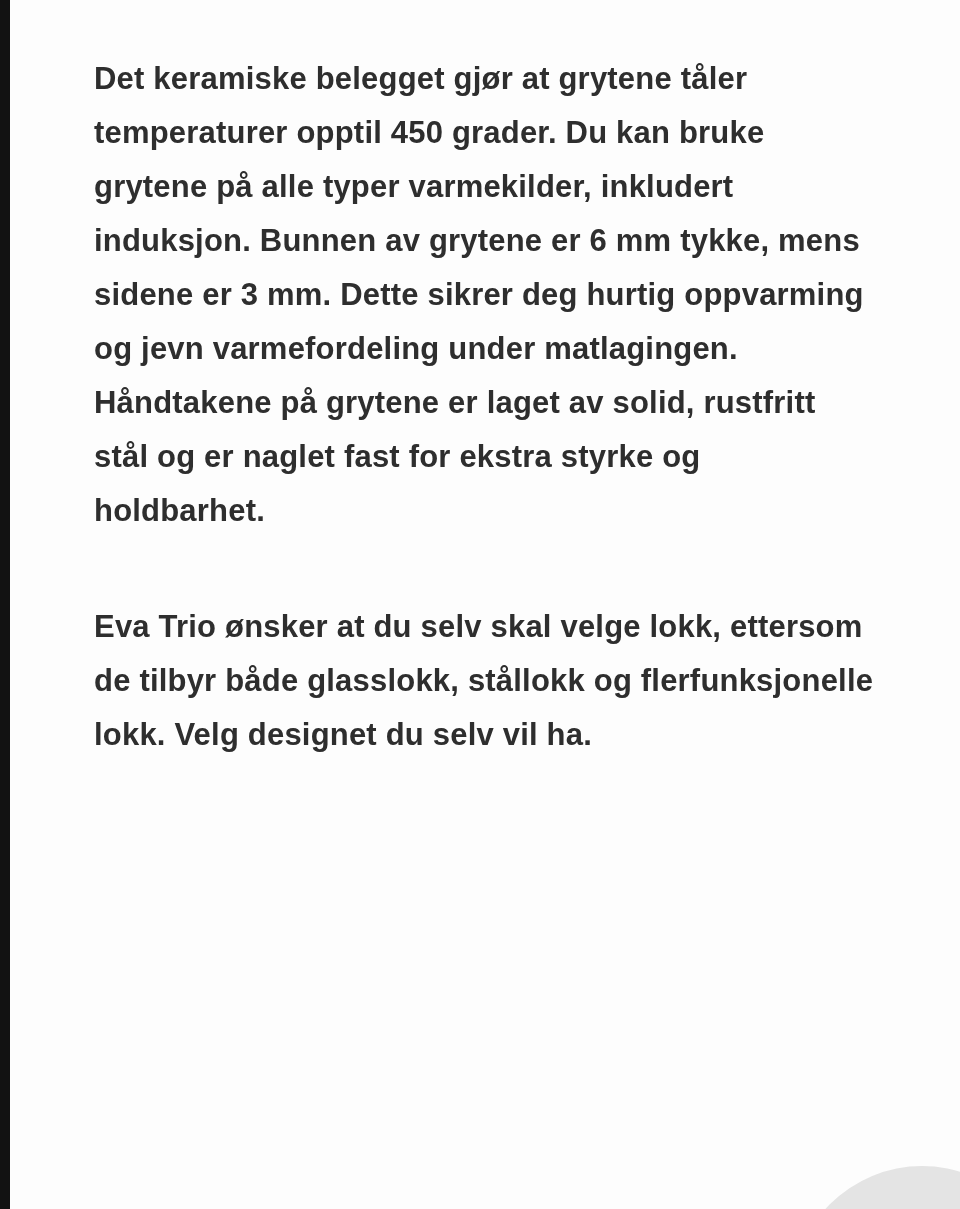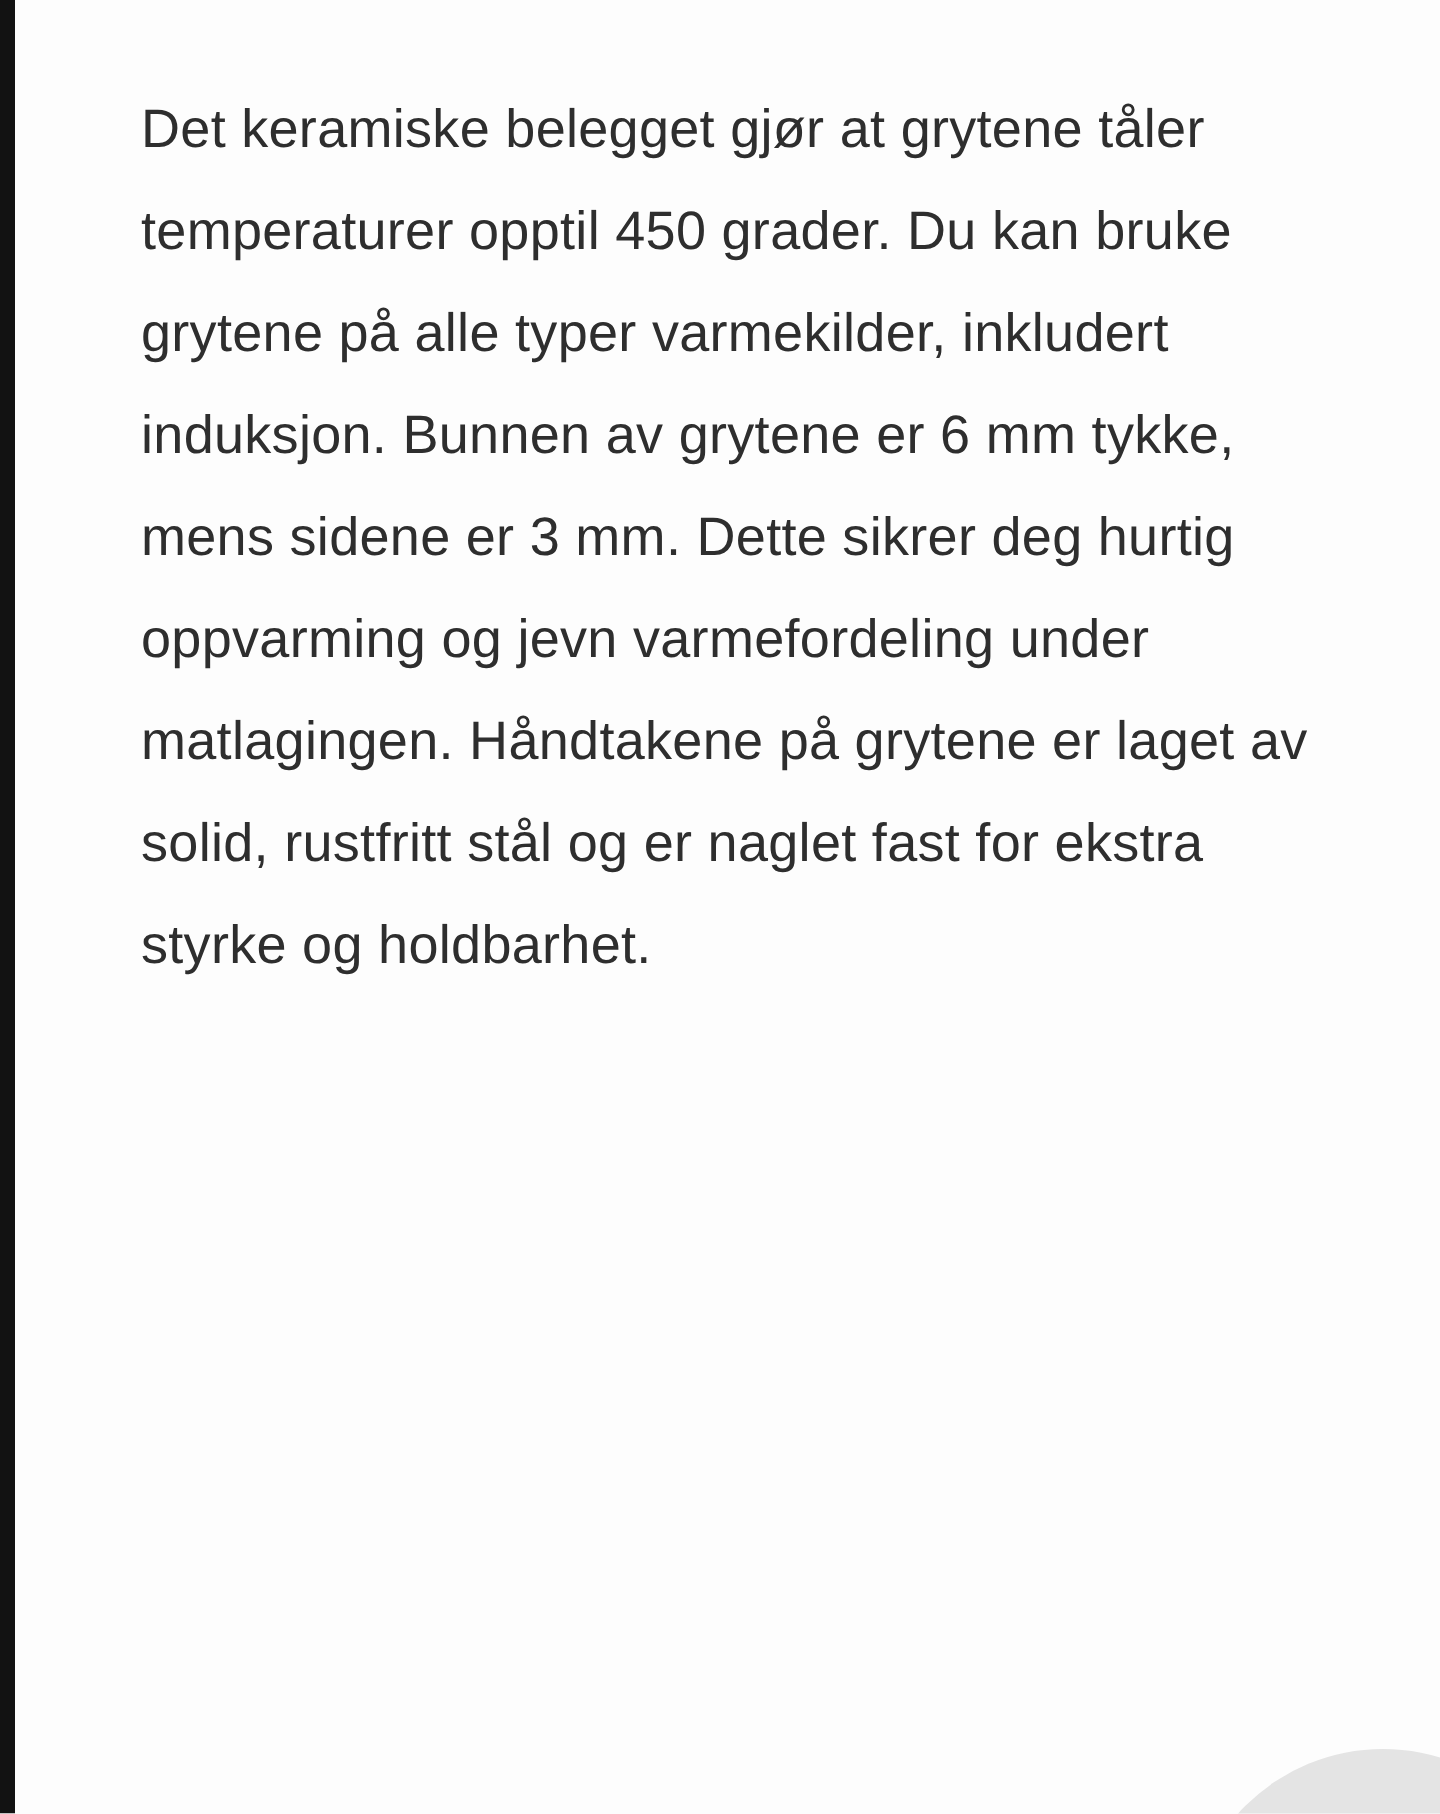--- a/index.html
+++ b/index.html
@@ -24,24 +24,24 @@
     background: #121212;
   }
   .content {
     position: absolute;
     left: 94px;
     top: 52px;
     width: 782px;
   }
   .content p {
     margin: 0 0 62px 0;
-    font-size: 36px;
-    line-height: 68px;
+    font-size: 31px;
+    line-height: 54px;
     letter-spacing: 0.2px;
-    font-weight: 400;
+    font-weight: 700;
   }
   .content p:last-child {
     margin-bottom: 0;
   }
   .corner-circle {
     position: absolute;
     left: 792px;
     top: 1166px;
     width: 260px;
     height: 260px;
@@ -51,17 +51,18 @@
 </style>
 </head>
 <body>
 
 <div class="page">
 
   <div class="left-bar"></div>
 
   <div class="content">
     <p>Det keramiske belegget gjør at grytene tåler temperaturer opptil 450 grader. Du kan bruke grytene på alle typer varmekilder, inkludert induksjon. Bunnen av grytene er 6 mm tykke, mens sidene er 3 mm. Dette sikrer deg hurtig oppvarming og jevn varmefordeling under matlagingen. Håndtakene på grytene er laget av solid, rustfritt stål og er naglet fast for ekstra styrke og holdbarhet.</p>
+    <p>Eva Trio ønsker at du selv skal velge lokk, ettersom de tilbyr både glasslokk, stållokk og flerfunksjonelle lokk. Velg designet du selv vil ha.</p>
   </div>
 
   <div class="corner-circle"></div>
 
 </div>
 
 </body></html>

